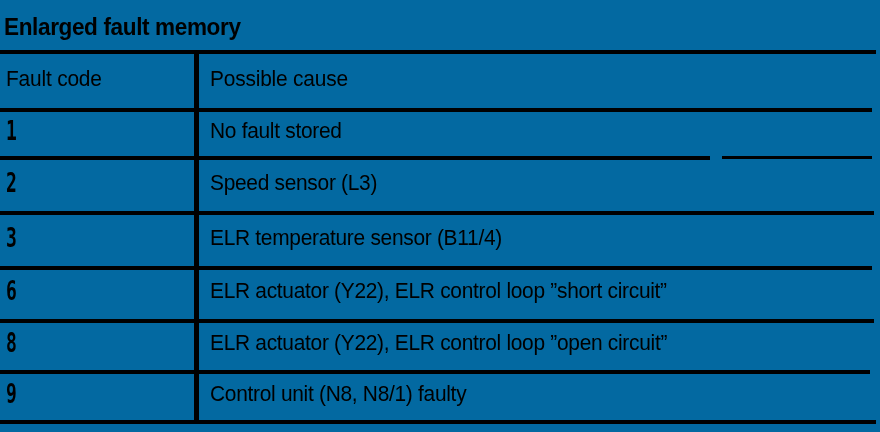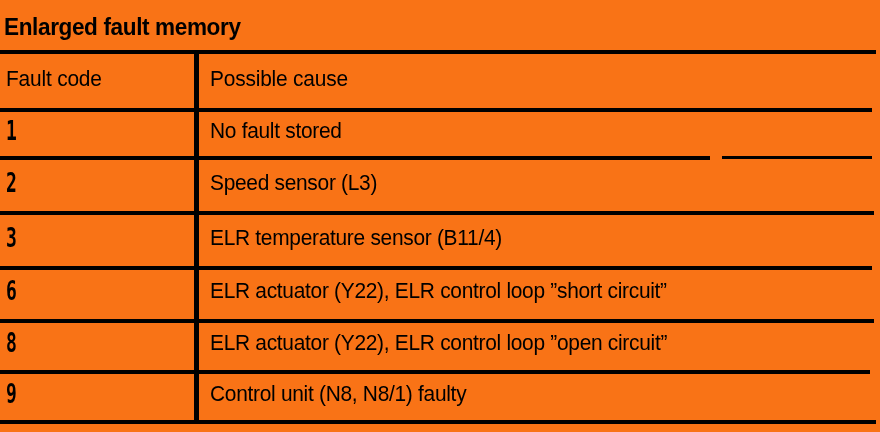--- a/index.html
+++ b/index.html
@@ -14,21 +14,21 @@
     overflow: hidden;
     font-family: "Liberation Sans", "DejaVu Sans", sans-serif;
     color: #000000;
     -webkit-font-smoothing: none;
   }
 
   .page {
     position: relative;
     width: 880px;
     height: 432px;
-    background: #f97316;
+    background: #0369a1;
   }
 
   
   .doc-title {
     position: absolute;
     left: 4px;
     top: 13px;
     font-size: 24px;
     font-weight: bold;
     letter-spacing: -0.4px;

